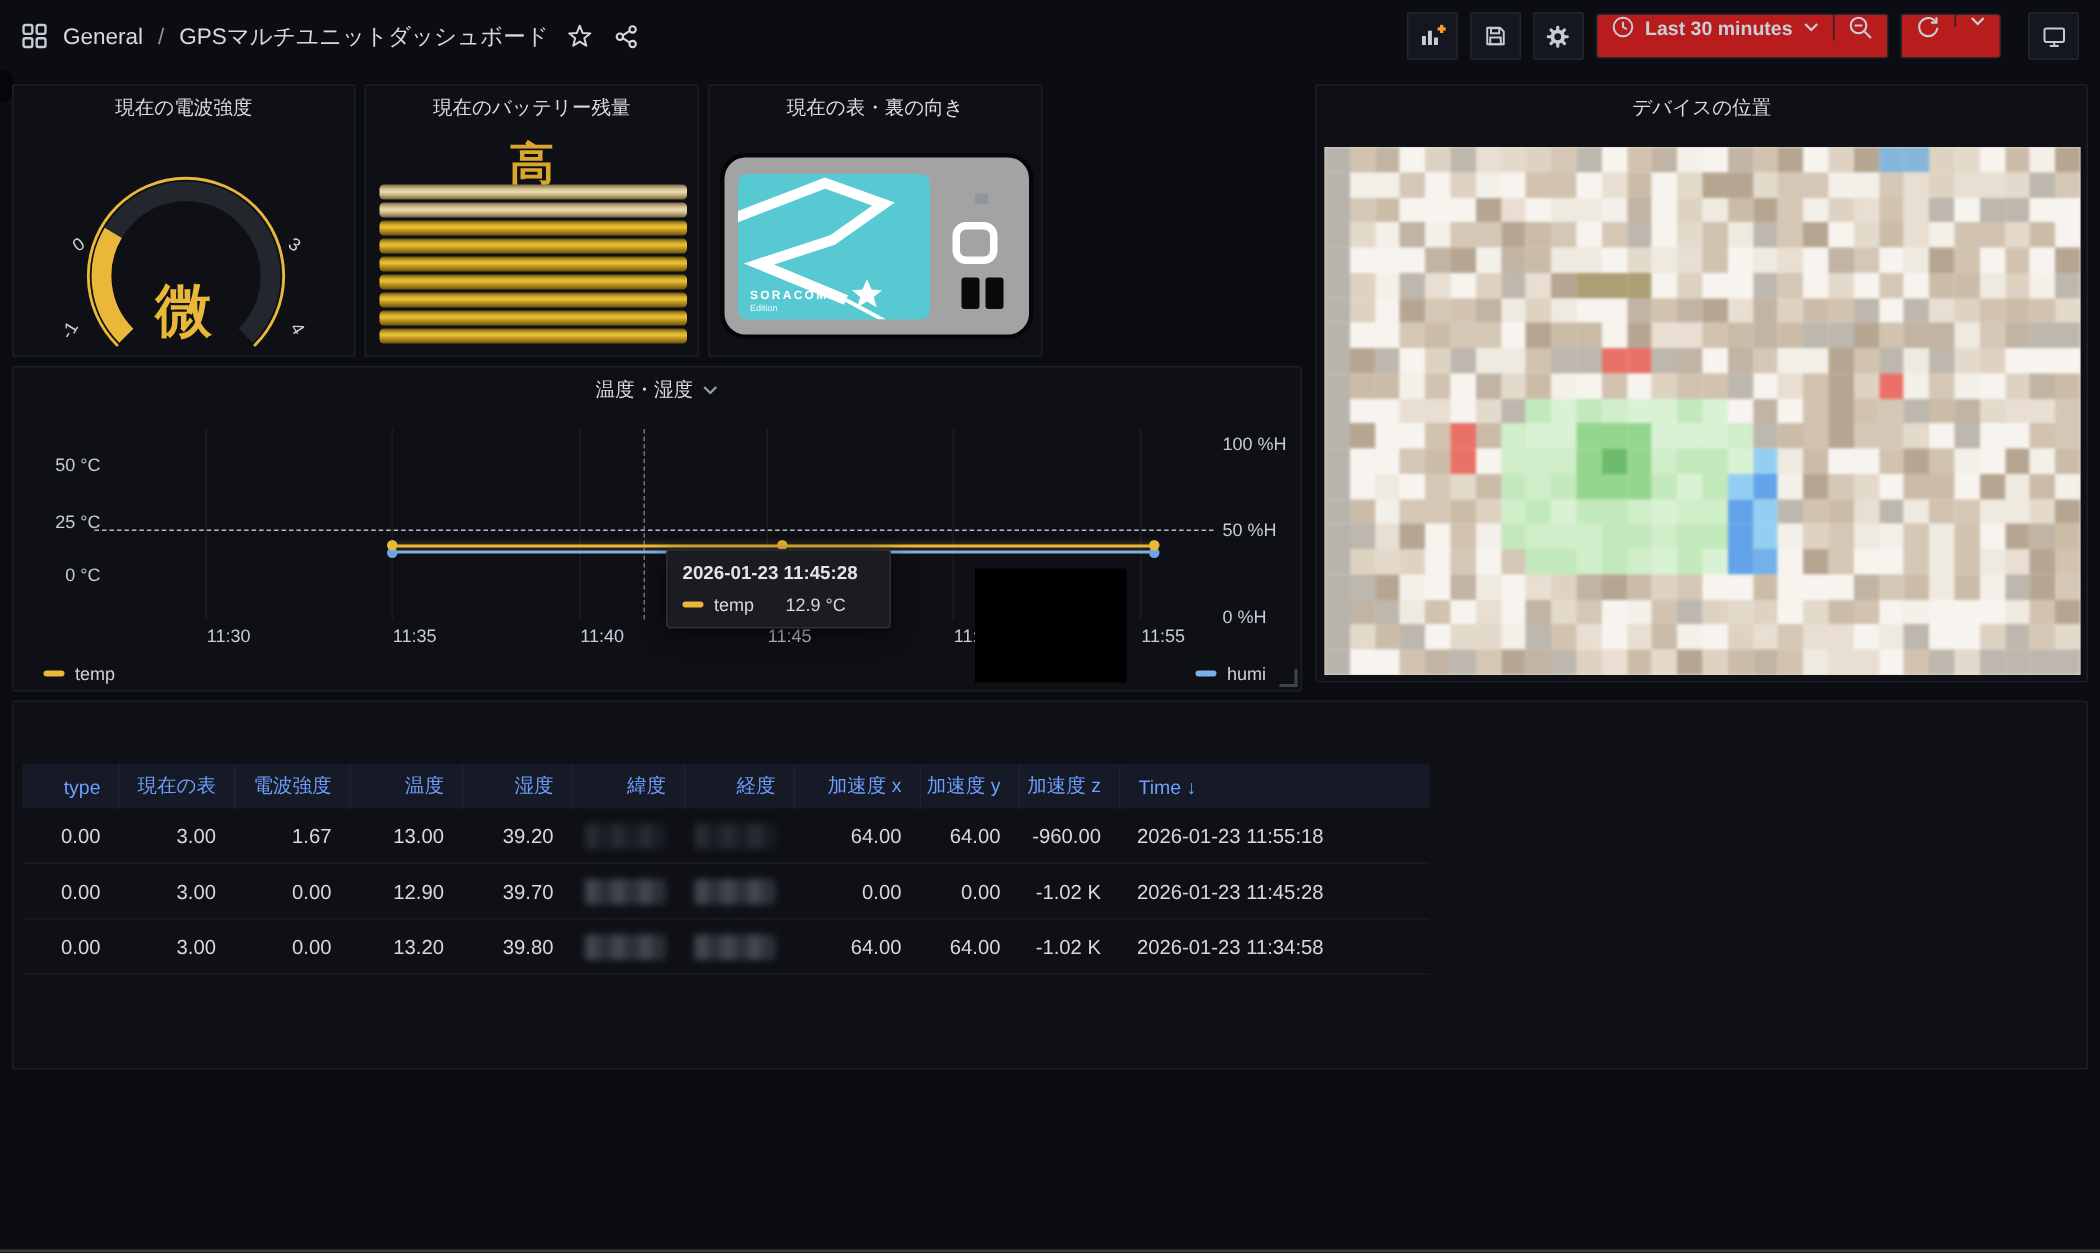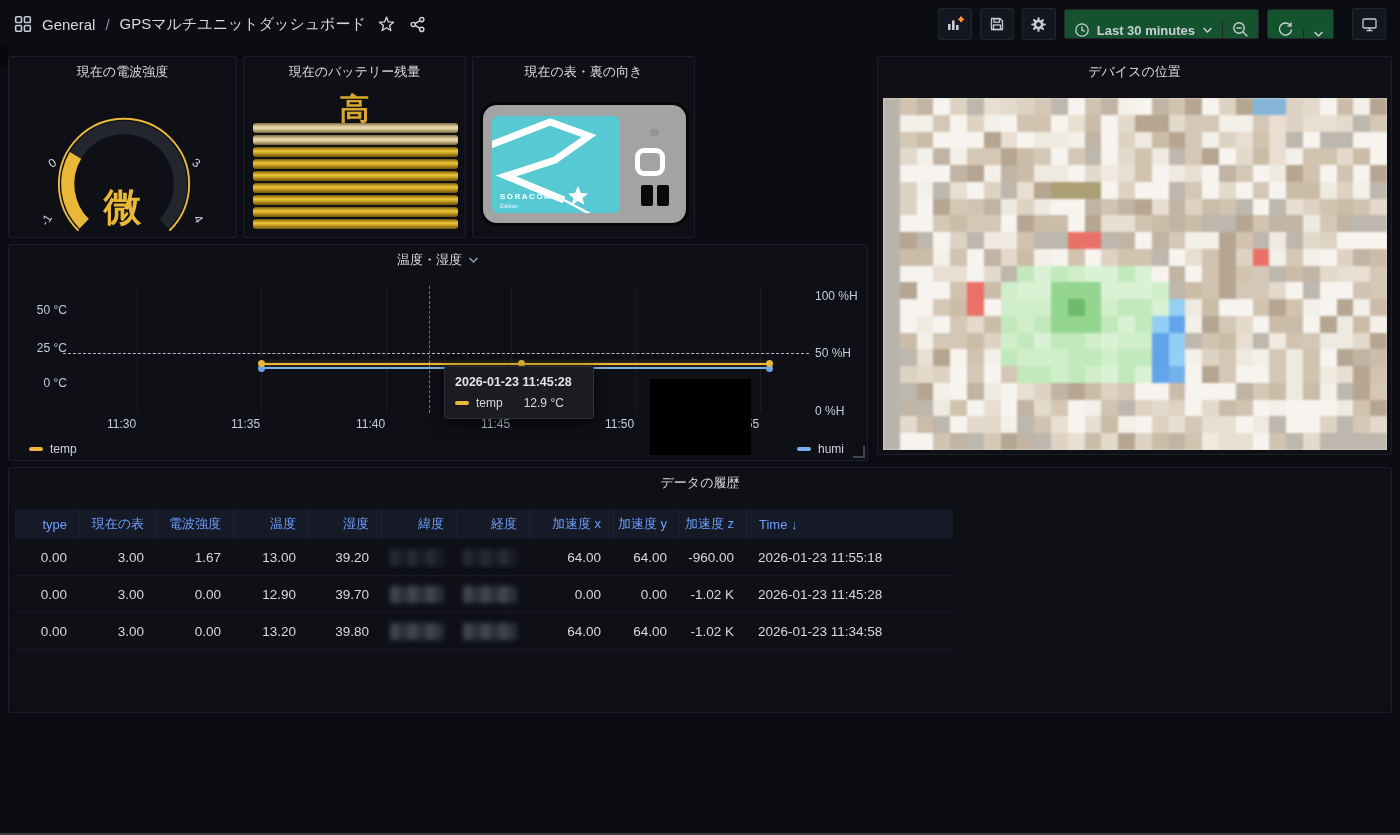--- a/index.html
+++ b/index.html
@@ -2,21 +2,21 @@
 <html><head>
 <meta charset="utf-8">
 <style>
   html,body{margin:0;padding:0;background:#0a0c10;font-family:"Liberation Sans","DejaVu Sans",sans-serif;}
   #screen{position:relative;width:1400px;height:835px;background:#0b0d12;overflow:hidden;color:#d8d9da;}
   
   #topbar{position:absolute;left:0;top:0;width:100%;height:48px;display:flex;align-items:center;padding:0 14px;box-sizing:border-box;background:#0b0d12;}
   .crumb{display:flex;align-items:center;gap:8px;font-size:15px;color:#d8d9da;}
   .crumb .sep{color:#8e949e;margin:0 2px;}
   .icon-btn{display:flex;align-items:center;justify-content:center;width:32px;height:30px;border:1px solid #24262e;border-radius:2px;background:#141620;margin-left:8px;cursor:pointer;}
-  .group{display:flex;align-items:flex-end;border:1px solid #24262e;border-radius:2px;background:#14532d;margin-left:8px;height:30px;box-sizing:border-box;}
+  .group{display:flex;align-items:flex-start;border:1px solid #24262e;border-radius:2px;background:#b91c1c;margin-left:8px;height:30px;box-sizing:border-box;}
   .group>div{display:flex;align-items:center;padding:0 9px;border-left:1px solid #24262e;}
   .group>div:first-child{border-left:none;}
   .tr-text{font-size:13px;font-weight:700;color:#c7d0d9;margin:0 7px;}
   #hdr-right{margin-left:auto;display:flex;align-items:center;}
   svg.ic{display:block;}
   #sidebar-notch{position:absolute;left:0;top:46px;width:9px;height:22px;background:#05060a;border-radius:0 8px 8px 0;}
   
   .panel{position:absolute;background:#0e1016;border:1px solid #1d1f26;border-radius:2px;box-sizing:border-box;}
   .ptitle{position:absolute;left:0;top:6px;width:100%;text-align:center;font-size:13px;color:#dcdde0;font-weight:500;cursor:pointer;}
   
@@ -36,21 +36,21 @@
   #device-led{position:absolute;left:167px;top:24px;width:9px;height:7px;border-radius:2px;background:#8f959b;}
   #device-button{position:absolute;left:152px;top:43px;width:20px;height:18px;border:5px solid #fff;border-radius:9px;background:transparent;}
   .device-port{position:absolute;top:80px;width:12px;height:21px;border-radius:2px;background:#0a0a0a;}
   
   #map-canvas{position:absolute;left:5px;top:41px;width:504px;height:352px;overflow:hidden;background:#e7dfd2;cursor:grab;}
   #map-grid{display:grid;grid-template-columns:repeat(30,1fr);grid-template-rows:repeat(21,1fr);width:100%;height:100%;filter:blur(1px);}
   #map-haze{position:absolute;inset:0;background:rgba(255,255,255,0.05);pointer-events:none;}
   
   .axis-lab{position:absolute;font-size:12px;color:#c7ccd6;}
   .grid-v{position:absolute;top:41px;height:127px;width:1px;background:rgba(255,255,255,0.055);}
-  .xtick{position:absolute;top:172px;width:60px;margin-left:-30px;text-align:left;font-size:12px;color:#c7ccd6;}
+  .xtick{position:absolute;top:172px;width:60px;margin-left:-30px;text-align:right;font-size:12px;color:#c7ccd6;}
   #thresh{position:absolute;left:54px;top:108px;width:746px;border-top:1.5px dashed rgba(215,218,224,0.85);}
   #crosshair{position:absolute;left:420px;top:41px;height:127px;border-left:1px dashed #70757d;}
   .sline{position:absolute;left:252px;width:508px;height:2px;border-radius:1px;}
   #line-temp{top:118px;background:#EAB839;box-shadow:0 0 5px rgba(234,184,57,.45);}
   #line-humi{top:122px;background:#79b0ea;}
   .dot{position:absolute;width:7px;height:7px;border-radius:50%;}
   .dot.y{background:#EAB839;}
   .dot.b{background:#6ea3e8;}
   #chart-redact{position:absolute;left:641px;top:134px;width:101px;height:76px;background:#000;}
   #tooltip{position:absolute;left:435px;top:121px;width:128px;background:#1a1c22;border:1px solid #2c2f36;border-radius:3px;box-shadow:0 4px 14px rgba(0,0,0,.65);padding:8px 10px;z-index:5;}
@@ -933,21 +933,20 @@
       <span>temp</span>
     </div>
     <div class="legend" style="left:788px;top:197px;">
       <span class="swatch" style="background:#79b0ea"></span>
       <span>humi</span>
     </div>
     <div id="resize-h"></div>
   </div>
 
   <div class="panel" style="left:8px;top:467px;width:1384px;height:246px;">
-    <div class="ptitle">データの履歴</div>
     <div id="tbl">
       <div class="trow" id="thead">
         <div class="th">type</div>
         <div class="th">現在の表</div>
         <div class="th">電波強度</div>
         <div class="th">温度</div>
         <div class="th">湿度</div>
         <div class="th">緯度</div>
         <div class="th">経度</div>
         <div class="th">加速度 x</div>

